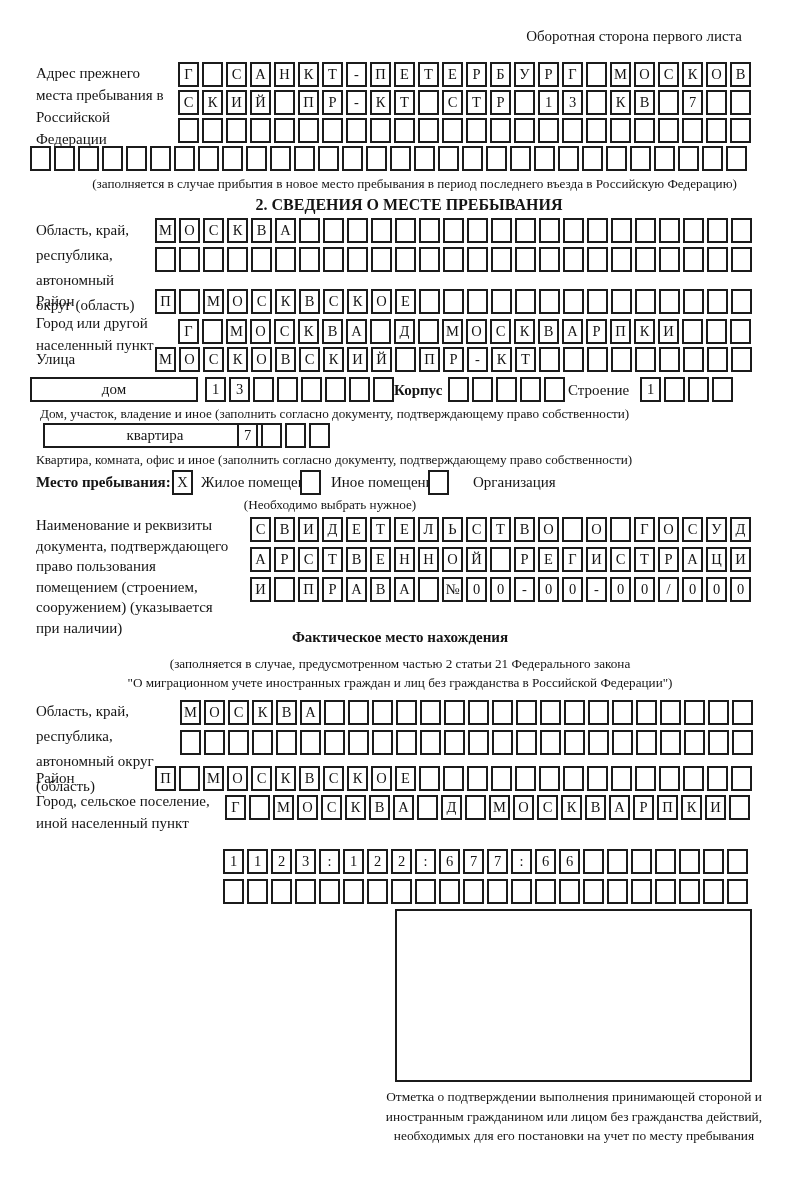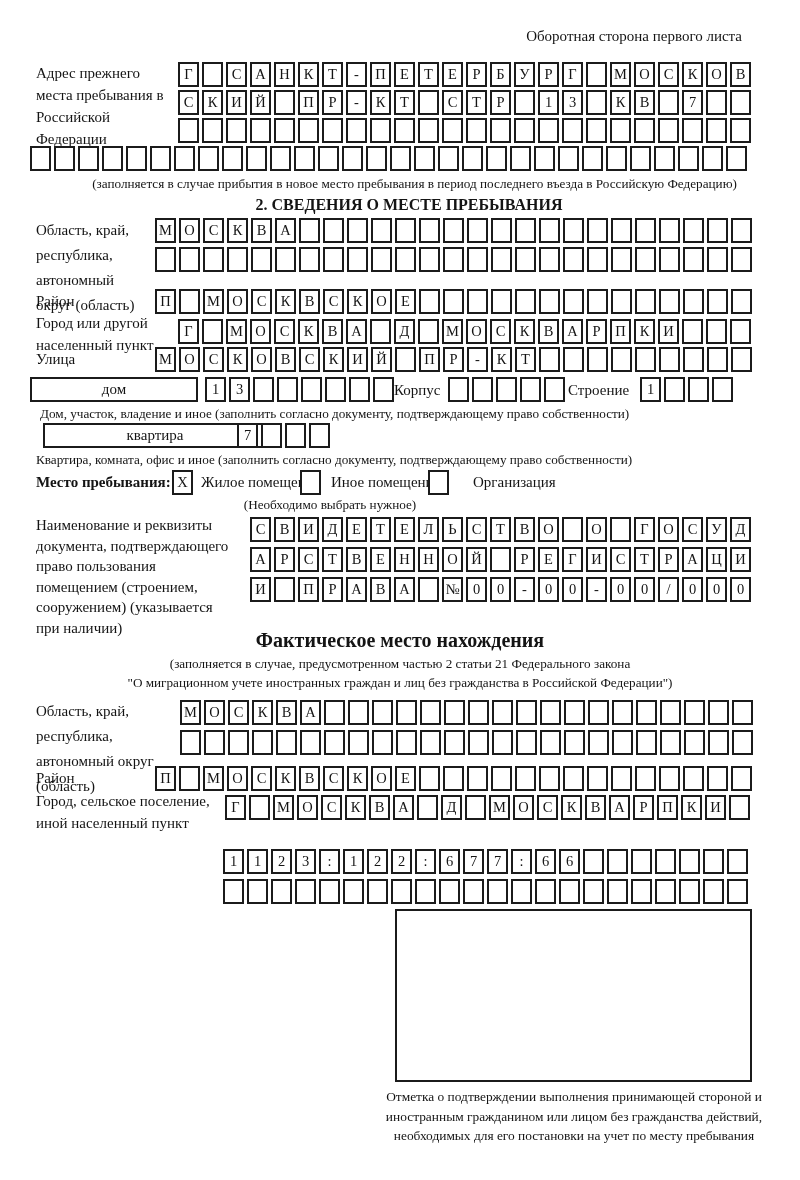--- a/index.html
+++ b/index.html
@@ -286,21 +286,21 @@
   <div class="boxrow" style="left:205px;top:377px;">
       <div class="cell">1</div>
       <div class="cell">3</div>
       <div class="cell"></div>
       <div class="cell"></div>
       <div class="cell"></div>
       <div class="cell"></div>
       <div class="cell"></div>
       <div class="cell"></div>
     </div>
-  <div class="abs lbl" style="left:394px;top:379px;">Корпус</div>
+  <div class="abs lbl" style="left:394px;top:379px;font-weight:bold;">Корпус</div>
   <div class="boxrow" style="left:448px;top:377px;">
       <div class="cell"></div>
       <div class="cell"></div>
       <div class="cell"></div>
       <div class="cell"></div>
       <div class="cell"></div>
     </div>
   <div class="abs lbl" style="left:568px;top:379px;">Строение</div>
   <div class="boxrow" style="left:640px;top:377px;">
       <div class="cell">1</div>
@@ -392,21 +392,21 @@
       <div class="cell">0</div>
       <div class="cell">-</div>
       <div class="cell">0</div>
       <div class="cell">0</div>
       <div class="cell">/</div>
       <div class="cell">0</div>
       <div class="cell">0</div>
       <div class="cell">0</div>
     </div>
 
-  <div class="abs center" style="top:629px;font-weight:bold;font-size:20px;">Фактическое место нахождения</div>
+  <div class="abs center" style="top:629px;font-weight:bold;font-size:15px;">Фактическое место нахождения</div>
   <div class="abs caption center" style="top:655px;">(заполняется в случае, предусмотренном частью 2 статьи 21 Федерального закона</div>
   <div class="abs caption center" style="top:674px;">"О миграционном учете иностранных граждан и лиц без гражданства в Российской Федерации")</div>
 
   <div class="abs lbl" style="left:36px;top:699px;width:135px;line-height:25px;">Область, край, республика, автономный округ (область)</div>
   <div class="boxrow" style="left:180px;top:700px;">
       <div class="cell">М</div>
       <div class="cell">О</div>
       <div class="cell">С</div>
       <div class="cell">К</div>
       <div class="cell">В</div>

